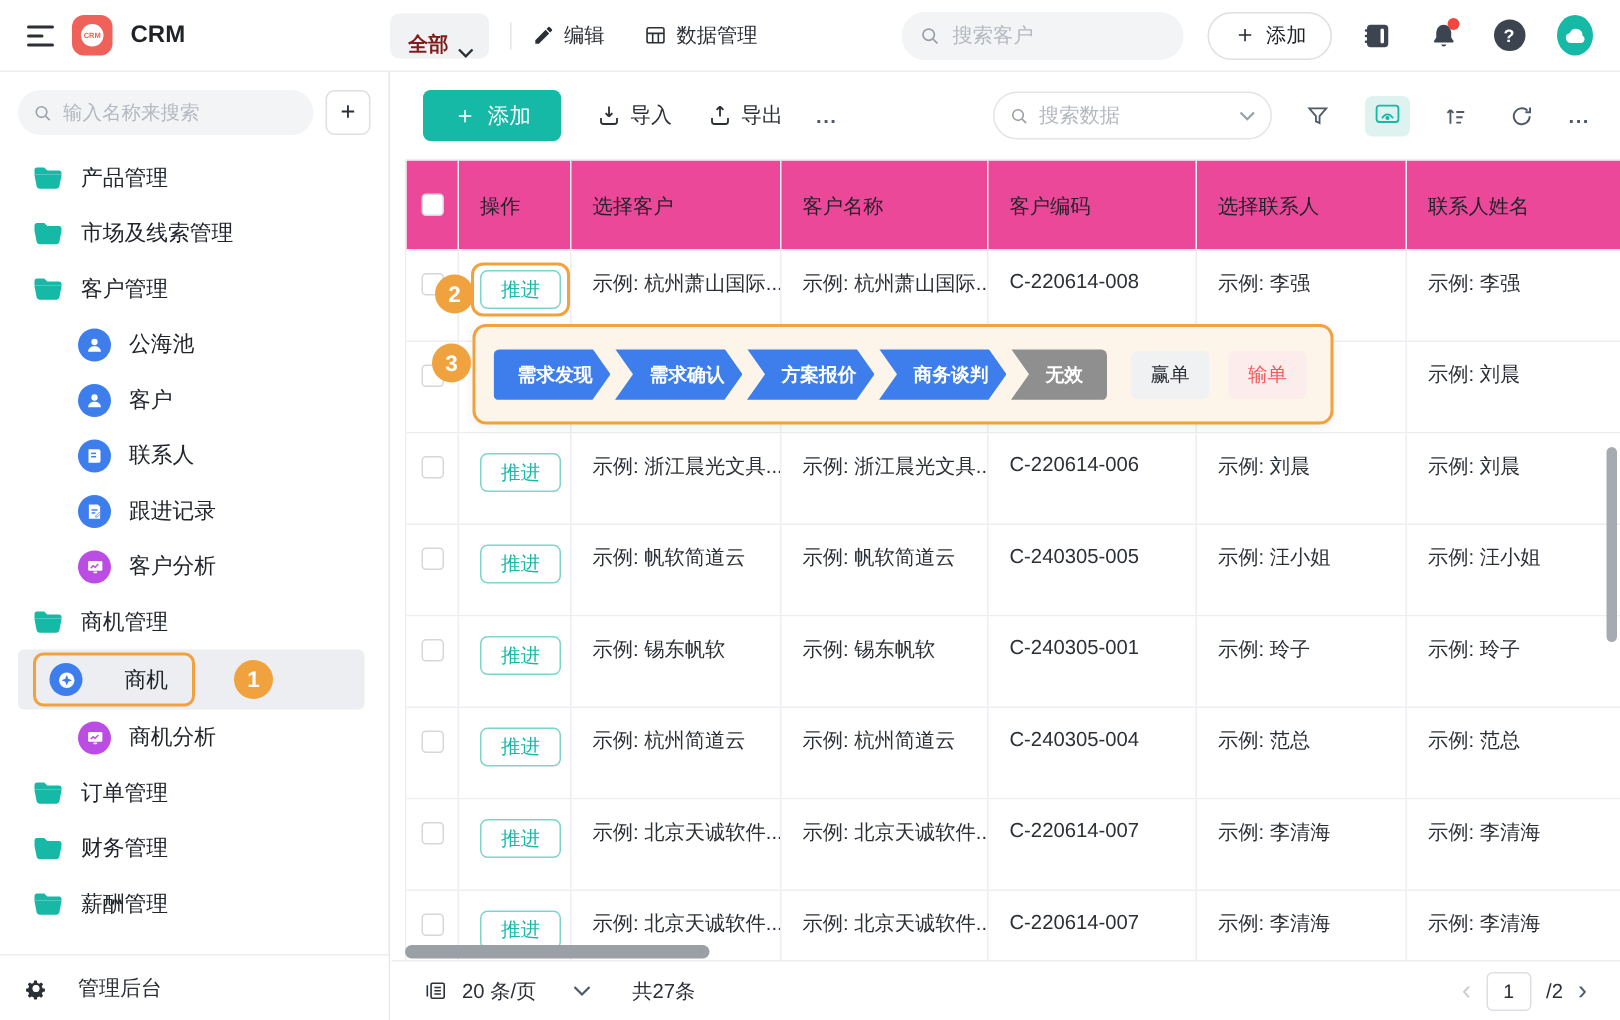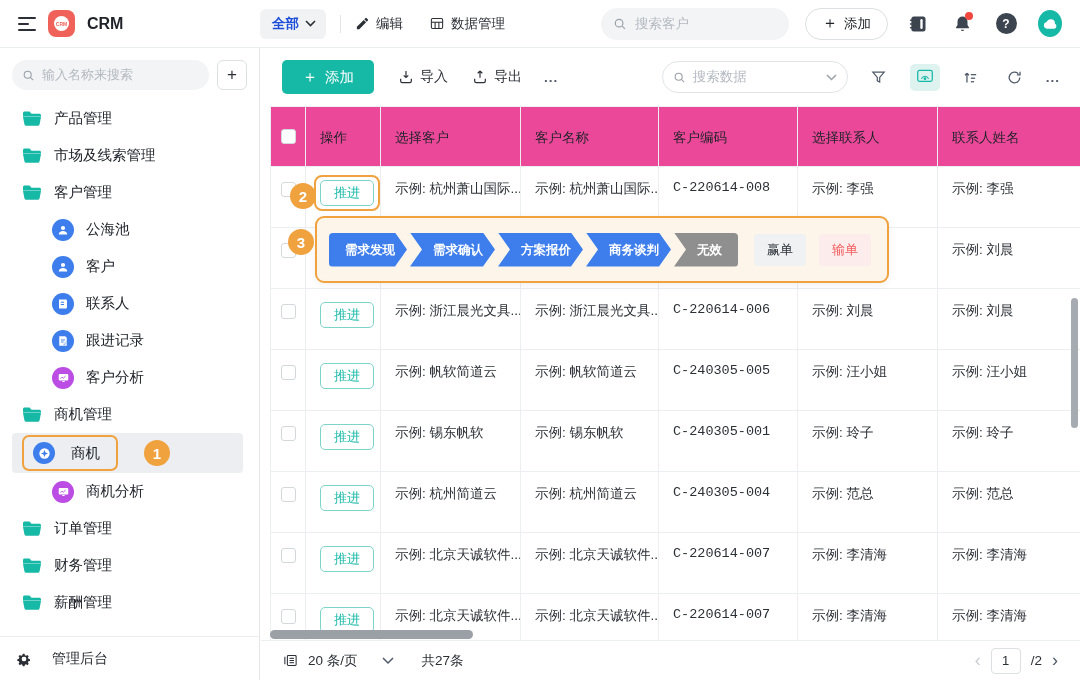--- a/index.html
+++ b/index.html
@@ -12,40 +12,40 @@
   
   .topbar { position:absolute; left:0; top:0; width:1080px; height:48px;
     background:#fff; border-bottom:1px solid #ebedf0; display:flex; align-items:center; z-index:30; }
   .tb-left { width:260px; flex:0 0 260px; display:flex; align-items:center; padding-left:18px; gap:12px; }
   .hamburger { width:18px; height:14px; display:flex; flex-direction:column; justify-content:space-between; cursor:pointer; }
   .hamburger i { display:block; height:2px; background:#2b2f36; border-radius:1px; }
   .hamburger i:nth-child(1){ width:18px; } .hamburger i:nth-child(2){ width:11px; } .hamburger i:nth-child(3){ width:18px; }
   .logo { width:27px; height:27px; border-radius:8px; background:#ef6159; display:flex; align-items:center; justify-content:center; }
   .logo .dot { width:15px; height:15px; background:#fff; border-radius:50%; display:flex; align-items:center; justify-content:center; font-size:5px; font-weight:bold; color:#ef6159; letter-spacing:0; }
   .app-title { font-size:16px; font-weight:bold; color:#1f2329; }
-  .scope-chip { background:#f1f2f4; border-radius:6px; height:30px; padding:0 10px 0 12px; display:flex; align-items:center; gap:6px; font-weight:bold; color:#1d4ed8; cursor:pointer; }
+  .scope-chip { background:#f1f2f4; border-radius:6px; height:30px; padding:0 10px 0 12px; display:flex; align-items:flex-end; gap:6px; font-weight:bold; color:#7f1d1d; cursor:pointer; }
   .tb-divider { width:1px; height:18px; background:#e2e4e8; margin:0 14px; }
   .tb-action { display:flex; align-items:center; gap:6px; color:#2b2f36; margin-right:26px; cursor:pointer; }
   .tb-search { margin-left:auto; width:188px; height:32px; background:#f3f4f6; border-radius:16px; display:flex; align-items:center; padding:0 12px; gap:8px; color:#b4b9c0; }
   .tb-add { margin-left:16px; height:32px; border:1px solid #dcdfe3; border-radius:16px; padding:0 16px; display:flex; align-items:center; gap:6px; background:#fff; color:#1f2329; cursor:pointer; }
   .tb-icons { display:flex; align-items:center; gap:20px; margin:0 18px 0 18px; }
   .icon-btn { position:relative; width:24px; height:24px; display:flex; align-items:center; justify-content:center; cursor:pointer; }
   .bell-dot { position:absolute; right:1px; top:0; width:8px; height:8px; border-radius:50%; background:#f0483e; }
   .help-circle { width:21px; height:21px; border-radius:50%; background:#3c4450; color:#fff; font-size:12px; font-weight:bold; display:flex; align-items:center; justify-content:center; }
   .avatar { width:27px; height:27px; border-radius:50%; background:#16b8a6; display:flex; align-items:center; justify-content:center; }
   
   .sidebar { position:absolute; left:0; top:48px; width:260px; bottom:0; background:#fff; border-right:1px solid #e5e6eb; z-index:10; }
   .side-search-row { display:flex; align-items:center; gap:8px; padding:12px 12px 8px 12px; }
   .side-search { flex:1; height:30px; background:#f3f4f6; border-radius:15px; display:flex; align-items:center; gap:7px; padding:0 10px; color:#b4b9c0; font-size:13px; }
   .side-plus { width:30px; height:30px; border:1px solid #dcdfe3; border-radius:6px; background:#fff; display:flex; align-items:center; justify-content:center; font-size:17px; color:#2b2f36; cursor:pointer; }
   .side-list { padding-top:2px; }
   .side-item { height:37px; display:flex; align-items:center; padding-left:22px; gap:12px; cursor:pointer; color:#20242b; font-size:14.5px; position:relative; }
   .side-item.child { padding-left:52px; }
   .side-item.selected-row { background:#eceef1; margin:0 16px 0 12px; border-radius:4px; padding-left:10px; height:40px; }
-  .sel-box { display:flex; align-items:center; gap:16px; border:2px solid #f0a23f; border-radius:7px; padding:5px 16px 5px 9px; }
+  .sel-box { display:flex; align-items:center; gap:28px; border:2px solid #f0a23f; border-radius:7px; padding:5px 16px 5px 9px; }
   .circle-icon { width:22px; height:22px; border-radius:50%; display:flex; align-items:center; justify-content:center; flex:0 0 22px; }
   .num-badge { width:26px; height:26px; border-radius:50%; background:#f0a23f; color:#fff; font-weight:bold; font-size:15px; display:flex; align-items:center; justify-content:center; }
   .side-item .num-badge { margin-left:14px; }
   .side-footer { position:absolute; left:0; right:0; bottom:0; height:44px; border-top:1px solid #ebedf0; display:flex; align-items:center; gap:20px; padding-left:16px; color:#2b2f36; font-size:14px; cursor:pointer; background:#fff; }
   
   .main { position:absolute; left:260px; top:48px; right:0; bottom:0; background:#fff; }
   .toolbar { position:absolute; left:0; top:0; right:0; height:58px; display:flex; align-items:center; padding:0 20px 0 22px; }
   .btn-add { background:#16b8a6; color:#fff; border:none; border-radius:5px; height:34px; padding:0 20px; font-size:14.5px; display:flex; align-items:center; gap:7px; cursor:pointer; }
   .tool-link { display:flex; align-items:center; gap:6px; margin-left:24px; color:#2b2f36; font-size:14px; cursor:pointer; }
   .tool-more { margin-left:22px; color:#4e5969; letter-spacing:1px; font-weight:bold; cursor:pointer; }
@@ -57,21 +57,21 @@
   
   .table-wrap { position:absolute; left:10px; right:0; top:58px; bottom:40px; overflow:hidden; border-top:1px solid #eceef1; border-left:1px solid #eceef1; }
   .tr { display:flex; border-bottom:1px solid #eceef1; }
   .tr.head { background:#ec4899; height:60px; font-weight:500; color:#1f2329; }
   .tr.body { background:#fff; height:61px; }
   .td { border-right:1px solid #eceef1; padding:13px 0 0 14px; font-size:13.5px; white-space:nowrap; overflow:hidden; }
   .td.cb { flex:0 0 35px; padding:0; display:flex; align-items:flex-start; justify-content:center; padding-top:15px; }
   .tr.head .td { padding-top:22px; }
   .tr.head .td.cb { padding-top:22px; }
   .td.op { flex:0 0 75px; }
-  .td.c1 { flex:0 0 140px; } .td.c2 { flex:0 0 138px; } .td.c3 { flex:0 0 139px;font-family:Liberation Mono, monospace; }
+  .td.c1 { flex:0 0 140px; } .td.c2 { flex:0 0 138px; } .td.c3 { flex:0 0 139px; }
   .td.c4 { flex:0 0 140px; } .td.c5 { flex:1; border-right:none; }
   .checkbox { width:15px; height:15px; border:1.5px solid #d4d7dc; border-radius:3px; background:#fff; cursor:pointer; }
   .advance-btn { border:1px solid #7ed4c9; color:#16b8a6; background:#fff; border-radius:5px; font-size:13px; padding:3px 13px; cursor:pointer; }
   .ann-wrap { display:inline-block; border:2px solid #f0a23f; border-radius:8px; padding:3px 4px; margin:-5px 0 0 -6px; }
   
   .stage-pop { position:absolute; left:55px; top:168px; width:574px; height:67px; background:#fdf5ea;
     border:2px solid #f0a23f; border-radius:9px; display:flex; align-items:center; padding:0 12px; z-index:20;
     box-shadow:0 2px 8px rgba(0,0,0,.06); }
   .stage { height:34px; line-height:34px; color:#fff; font-size:12.5px; background:#3d7eec;
     padding:0 12px 0 23px; margin-right:3px;

